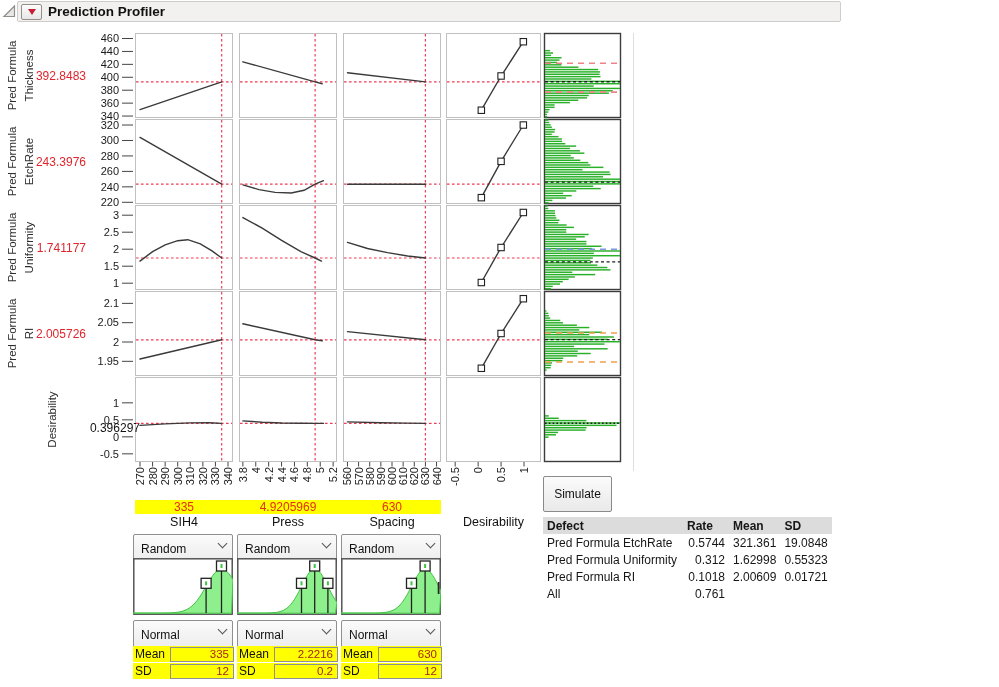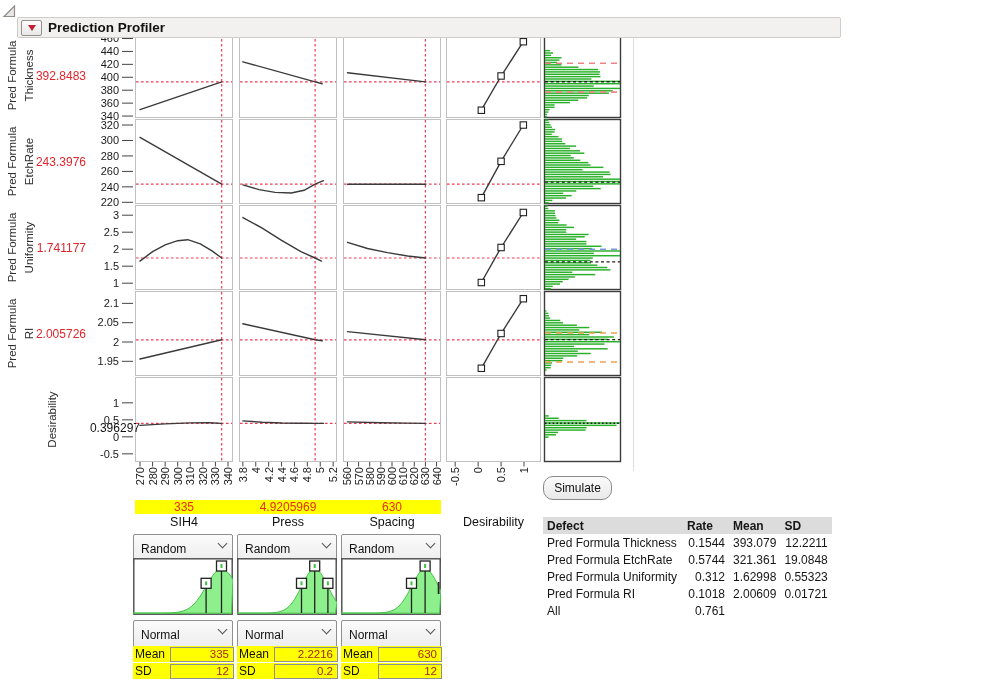--- a/index.html
+++ b/index.html
@@ -5,42 +5,42 @@
   html,body{margin:0;padding:0;background:#fff;font-family:"Liberation Sans",sans-serif;}
   #stage{position:relative;width:999px;height:687px;background:#fff;overflow:hidden;}
   #pp{position:absolute;left:0;top:0;}
   svg text{font-family:"Liberation Sans",sans-serif;}
   .tick{font-size:11px;fill:#1a1a1a;}
   .rot{font-size:11.5px;fill:#2f2f2f;}
   .redval{font-size:12px;fill:#e0252c;}
   .blackval{font-size:12px;fill:#111;}
   .axisname{font-size:12.5px;fill:#111;}
   .curlabel{font-size:12px;fill:#e22d16;}
-  .header{position:absolute;left:17px;top:17px;width:824px;height:21px;background:#f2f1ef;
+  .header{position:absolute;left:17px;top:1px;width:824px;height:21px;background:#f2f1ef;
           border:1px solid #cfcdcb;border-radius:2px;display:flex;align-items:center;
           padding-left:3px;box-sizing:border-box;}
   .disc-tri{position:absolute;left:1px;top:3px;}
   .rt-btn{width:21px;height:16px;background:linear-gradient(#fdfdfd,#e7e7e7);
           border:1px solid #948f8a;border-radius:2px;display:flex;align-items:center;
           justify-content:center;box-sizing:border-box;}
   .rt-tri{width:0;height:0;border-left:4.5px solid transparent;border-right:4.5px solid transparent;
           border-top:6px solid #c42032;}
   .title{font-size:13.5px;font-weight:bold;color:#111;margin-left:6px;white-space:nowrap;}
   .dropdown{position:absolute;width:100px;height:30px;background:linear-gradient(#fbfbfb,#ececec);
           border:1px solid #8f8f8f;border-radius:2px;font-size:12px;color:#111;
           display:flex;align-items:center;padding-left:7px;box-sizing:border-box;}
   .chev{position:absolute;right:6px;top:5px;width:6px;height:6px;border-right:1.4px solid #555;
         border-bottom:1.4px solid #555;transform:rotate(45deg);}
   .distbox{position:absolute;width:100px;height:57px;}
   .msrow{position:absolute;display:flex;background:#ffff00;width:101px;height:16px;align-items:center;}
   .mslabel{width:37px;font-size:12px;color:#111;padding-left:2px;box-sizing:border-box;}
   .msbox{flex:1;height:13px;border:1px solid #8f8f8f;background:#ffff00;font-size:11.5px;
          color:#a22718;text-align:right;padding:0 4px;line-height:13px;}
-  .simbtn{position:absolute;left:543px;top:476px;width:69px;height:24px;
-          background:linear-gradient(#fbfbfb,#e9e9e9);border:1px solid #8a8a8a;border-radius:10px;
+  .simbtn{position:absolute;left:543px;top:476px;width:69px;height:36px;
+          background:linear-gradient(#fbfbfb,#e9e9e9);border:1px solid #8a8a8a;border-radius:2px;
           font-size:12px;font-family:"Liberation Sans",sans-serif;color:#111;}
   .defect{position:absolute;left:543px;top:517px;border-collapse:collapse;font-size:12px;color:#161616;table-layout:fixed;}
   .defect th{background:#dcdcdc;font-weight:bold;padding:1px 4px;text-align:left;height:15px;}
   .defect th.lft, .defect td.lft{text-align:left;}
   .defect td{padding:1px 4px;text-align:right;white-space:nowrap;height:15px;}
 </style>
 </head>
 <body>
 
 <div id="stage">
@@ -527,26 +527,20 @@
     <thead>
         <tr>
           <th class="lft">Defect</th>
           <th>Rate</th>
           <th>Mean</th>
           <th>SD</th>
         </tr>
       </thead>
     <tbody>
         <tr>
-          <td class="lft">Pred Formula Thickness</td>
-          <td>0.1544</td>
-          <td>393.079</td>
-          <td>12.2211</td>
-        </tr>
-        <tr>
           <td class="lft">Pred Formula EtchRate</td>
           <td>0.5744</td>
           <td>321.361</td>
           <td>19.0848</td>
         </tr>
         <tr>
           <td class="lft">Pred Formula Uniformity</td>
           <td>0.312</td>
           <td>1.62998</td>
           <td>0.55323</td>

